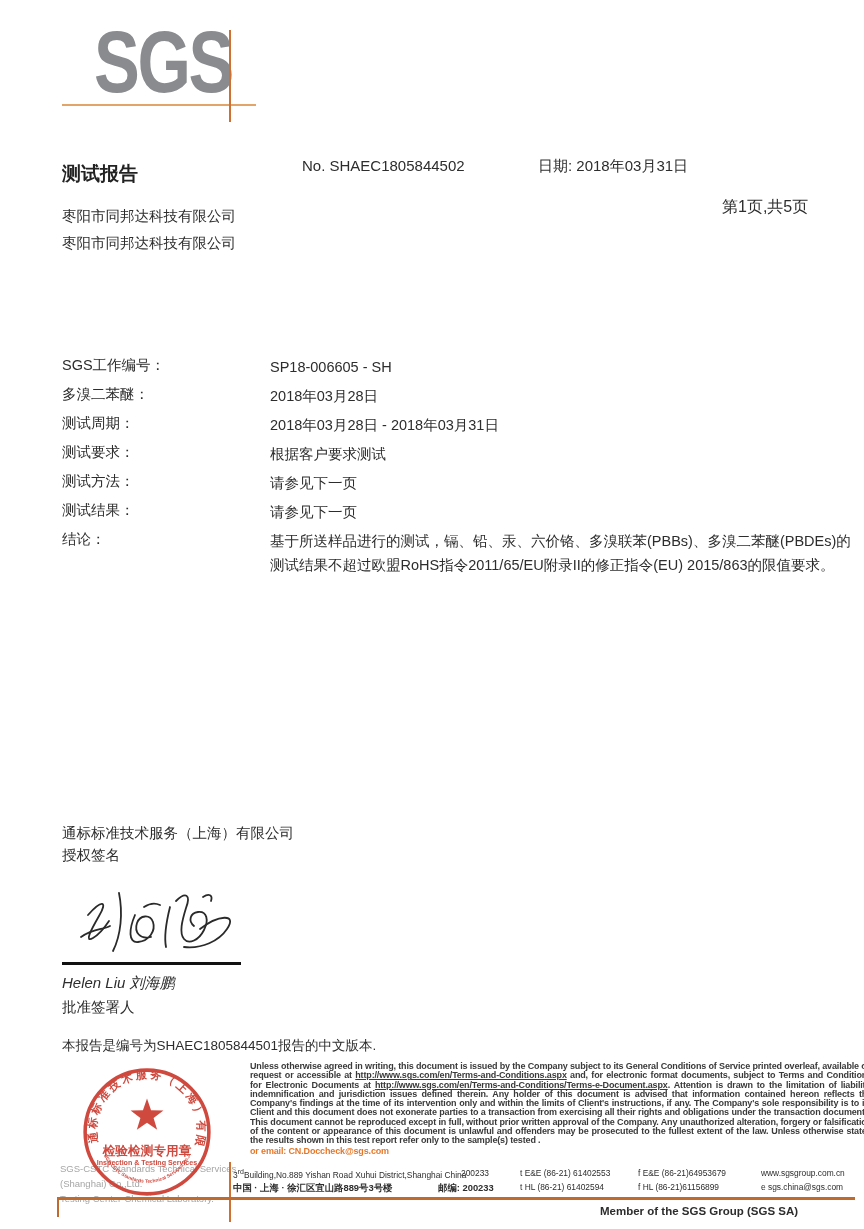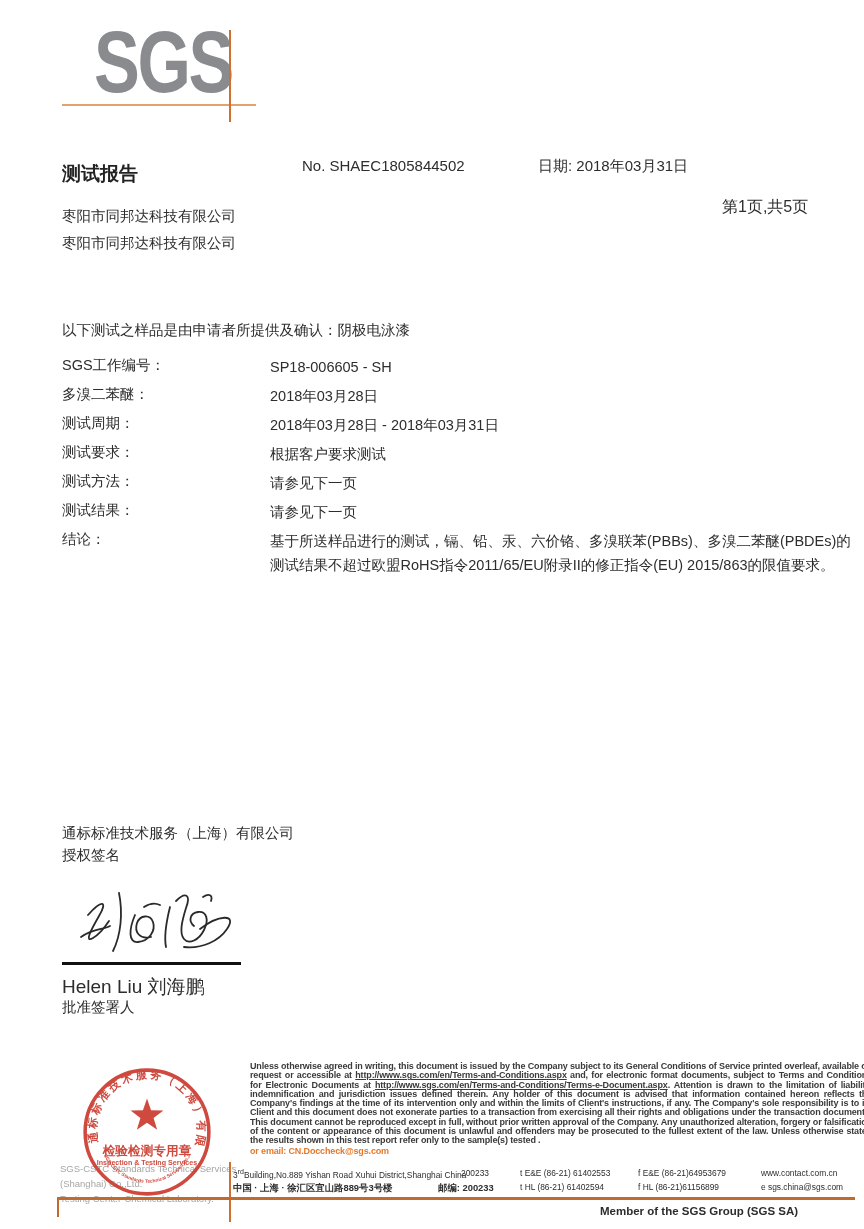--- a/index.html
+++ b/index.html
@@ -26,21 +26,21 @@
 
   .fields { position:absolute; left:62px; top:356px; width:794px; }
   .frow { position:absolute; left:0; width:794px; font-size:14.5px; }
   .frow .lbl { position:absolute; left:0; white-space:nowrap; }
   .frow .val { position:absolute; left:208px; width:586px; line-height:23.5px; }
 
   
   .sig-company { position:absolute; left:62px; top:822px; font-size:14.5px; line-height:22px; }
   .sig-svg { position:absolute; left:72px; top:885px; }
   .sig-line { position:absolute; left:62px; top:962px; width:179px; height:3px; background:#111; }
-  .sig-name { position:absolute; left:62px; top:974px; font-size:19px; }
+  .sig-name { position:absolute; left:62px; top:974px; font-size:15px;font-style:italic; }
   .sig-role { position:absolute; left:62px; top:998px; font-size:14.5px; }
 
   .cn-note { position:absolute; left:62px; top:1037px; font-size:13.5px; }
 
   
   .gray-co { position:absolute; left:60px; top:1161px; font-size:9.5px; color:#a6a6a6; line-height:15px; width:180px; }
   .stamp { position:absolute; left:76px; top:1062px; opacity:0.92; }
   .fine { position:absolute; left:222px; top:1062px; width:622px; font-size:9px; line-height:9.3px;
           font-weight:600; color:#3a3a3a; text-align:justify; letter-spacing:-0.15px;margin-left:28px; }
   .fine .u { text-decoration:underline; }
@@ -69,21 +69,20 @@
   <div class="title">测试报告</div>
   <div class="report-no">No. SHAEC1805844502</div>
   <div class="hdr-date">日期: 2018年03月31日</div>
   <div class="hdr-page">第1页,共5页</div>
 
   <div class="applicant">
     <div>枣阳市同邦达科技有限公司</div>
     <div>枣阳市同邦达科技有限公司</div>
   </div>
 
-  <div class="intro">以下测试之样品是由申请者所提供及确认：阴极电泳漆</div>
 
   <div class="fields">
     <div class="frow" style="top:0">
       <span class="lbl">SGS工作编号：</span>
       <span class="val">SP18-006605 - SH</span>
     </div>
     <div class="frow" style="top:29px">
       <span class="lbl">多溴二苯醚：</span>
       <span class="val">2018年03月28日</span>
     </div>
@@ -125,20 +124,21 @@
       <path d="M104,16 C114,6 119,10 114,23 C110,36 107,48 112,54 C117,60 127,55 132,45 C137,35 135,26 126,27 C118,28 116,36 122,41"></path>
       <path d="M131,12 C137,8 141,10 139,16"></path>
       <path d="M128,44 C146,30 166,28 155,44 C147,56 130,64 112,62"></path>
     </g>
   </svg>
 
   <div class="sig-line"></div>
   <div class="sig-name">Helen Liu 刘海鹏</div>
   <div class="sig-role">批准签署人</div>
 
+  <div class="cn-note">本报告是编号为SHAEC1805844501报告的中文版本.</div>
 
   <div class="gray-co">
     <div>SGS-CSTC Standards Technical Services (Shanghai) Co.,Ltd.</div>
     <div>Testing Center-Chemical Laboratory.</div>
   </div>
 
   <svg class="stamp" width="142" height="142" viewBox="0 0 140 140">
     <defs>
       <path id="ringTop" d="M 23 83 A 50 50 0 1 1 117 83"></path>
       <path id="ringBottom" d="M 27 91 A 47 47 0 0 0 113 91"></path>
@@ -161,21 +161,21 @@
       <div>or email: CN.Doccheck@sgs.com</div>
     </div>
   </div>
 
   <div class="addr-vline"></div>
   <div class="addr" style="top:1168px">
     <span class="c0"><span>3</span><sup>rd</sup><span>Building,No.889 Yishan Road Xuhui District,Shanghai China</span></span>
     <span class="c1">200233</span>
     <span class="c2">t E&amp;E (86-21) 61402553</span>
     <span class="c3">f E&amp;E (86-21)64953679</span>
-    <span class="c4">www.contact.com.cn</span>
+    <span class="c4">www.sgsgroup.com.cn</span>
   </div>
   <div class="addr addr-cn" style="top:1182px">
     <span class="c0">中国 · 上海 · 徐汇区宜山路889号3号楼</span>
     <span style="position:absolute;left:205px">邮编: 200233</span>
     <span class="c2" style="font-weight:400;font-size:8.4px">t HL (86-21) 61402594</span>
     <span class="c3" style="font-weight:400;font-size:8.4px">f HL (86-21)61156899</span>
     <span class="c4" style="font-weight:400;font-size:8.4px">e  sgs.china@sgs.com</span>
   </div>
 
   <div class="foot-hline"></div>

